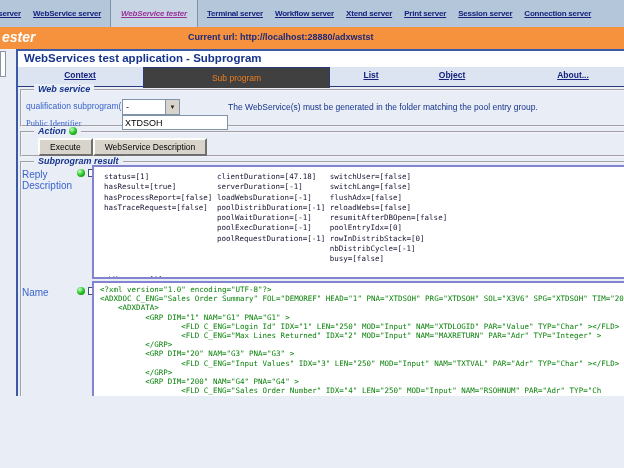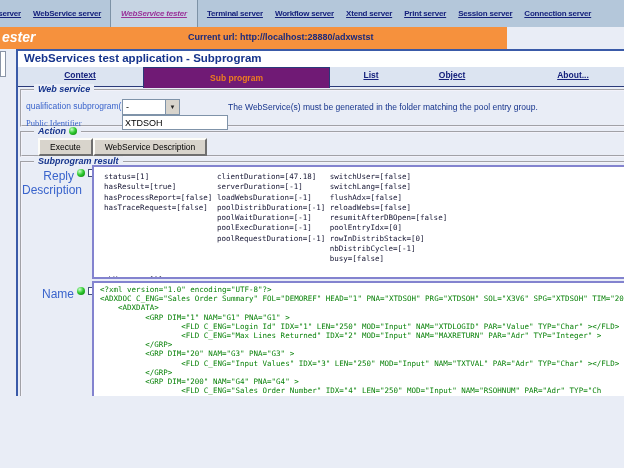--- a/index.html
+++ b/index.html
@@ -11,42 +11,42 @@
   .nav{position:absolute;left:0;top:0;width:624px;height:27px;background:#b4c7da;
        display:flex;align-items:center;gap:6px;white-space:nowrap;overflow:hidden;}
   .nav-item{font-size:8px;font-weight:bold;letter-spacing:-0.2px;color:#15217c;
             text-decoration:underline;padding:0 3px;cursor:pointer;}
   .nav-item.first{margin-left:-20px;}
   .nav-item.active{font-style:italic;color:#993399;background:#c6d4e3;
             border-left:1px solid #7d92a6;border-right:1px solid #7d92a6;
             height:27px;display:flex;align-items:center;padding:0 10px;}
 
   
-  .banner{position:absolute;left:0;top:27px;width:507px;height:22px;background:#f6913d;}
+  .banner{position:absolute;left:0;top:27px;width:624px;height:22px;background:#f6913d;}
   .logo{position:absolute;left:2px;top:2px;font-size:14px;font-weight:bold;font-style:italic;color:#ffffff;}
   .cururl{position:absolute;left:188px;top:5px;font-size:9px;font-weight:bold;color:#1a2a7c;}
 
   
   .frame-edge{position:absolute;left:0;top:51px;width:6px;height:26px;background:#ffffff;border:1px solid #8a94a6;}
 
   
   .content{position:absolute;left:16px;top:49px;width:618px;height:347px;background:#e9edf6;
            border-top:2px solid #3a5aa8;border-left:2px solid #3a5aa8;overflow:hidden;}
   .heading-band{position:absolute;left:0;top:0;width:100%;height:16px;background:#ffffff;}
   .heading{position:absolute;left:6px;top:1px;font-size:11.5px;font-weight:bold;color:#16348c;}
 
   
   .tabstrip{position:absolute;left:0;top:16px;width:100%;height:20px;background:#dce4f1;
             border-bottom:1px solid #2a3a7a;}
   .tab{position:absolute;top:3px;width:80px;text-align:center;font-size:8.5px;font-weight:bold;
        color:#15217c;text-decoration:underline;cursor:pointer;}
   .tab.t0{left:22px;} .tab.t2{left:313px;} .tab.t3{left:394px;} .tab.t4{left:515px;}
-  .tab-active{position:absolute;left:125px;top:0;width:187px;height:21px;background:#701a75;
+  .tab-active{position:absolute;left:125px;top:0;width:187px;height:21px;background:#404040;
        border:1px solid #2a3a7a;border-bottom:none;display:flex;align-items:center;justify-content:center;
-       font-size:8.5px;font-weight:bold;color:#ed7d1f;cursor:default;}
+       font-size:8.5px;font-weight:normal;color:#ed7d1f;cursor:default;}
 
   
   .group{position:absolute;border:2px groove #f2f2fa;}
   .g1{left:2px;top:38px;width:612px;height:38px;}
   .g2{left:2px;top:80px;width:612px;height:26px;}
   .g3{left:2px;top:110px;width:612px;height:320px;}
   .legend{position:absolute;top:-7px;left:12px;background:#e9edf6;padding:0 4px;
           font-size:9px;font-weight:bold;font-style:italic;color:#16348c;display:flex;align-items:center;gap:3px;}
   .flabel{position:absolute;font-size:8.5px;color:#3a64cc;}
   .note{position:absolute;font-size:8.5px;color:#16348c;}
@@ -63,21 +63,21 @@
        border-right:2px solid #6f6f6f;border-bottom:2px solid #6f6f6f;
        font-size:8.5px;color:#000;padding:2px 10px;font-family:"Liberation Sans",sans-serif;cursor:pointer;}
   .btnrow{position:absolute;left:16px;top:5px;display:flex;}
 
   .sphere{width:8px;height:8px;border-radius:50%;
           background:radial-gradient(circle at 35% 30%,#ccffcc 0%,#33cc33 45%,#007700 100%);}
   .sqicon{width:8px;height:8px;background:#ffffff;border:1px solid #44507a;}
   .iconpair{position:absolute;display:flex;gap:3px;align-items:center;}
 
   
-  .rlabel{position:absolute;left:0px;width:52px;text-align:right;font-size:12px;color:#3a64cc;}
+  .rlabel{position:absolute;left:0px;width:52px;text-align:left;font-size:10px;color:#3a64cc;}
   .rbox{position:absolute;left:70px;width:600px;background:#ffffff;border:2px solid #8383cf;overflow:hidden;}
   .box1{top:2px;height:114px;}
   .box2{top:118px;height:210px;}
   pre{margin:0;font-family:"DejaVu Sans Mono","Liberation Mono",monospace;}
   .pre1{padding:5px 0 0 10px;font-size:7.5px;line-height:10.3px;color:#141432;}
   .pre2{padding:2px 0 0 6px;font-size:7.5px;line-height:9.2px;color:#0a820a;}
 </style>
 </head>
 <body>
 

